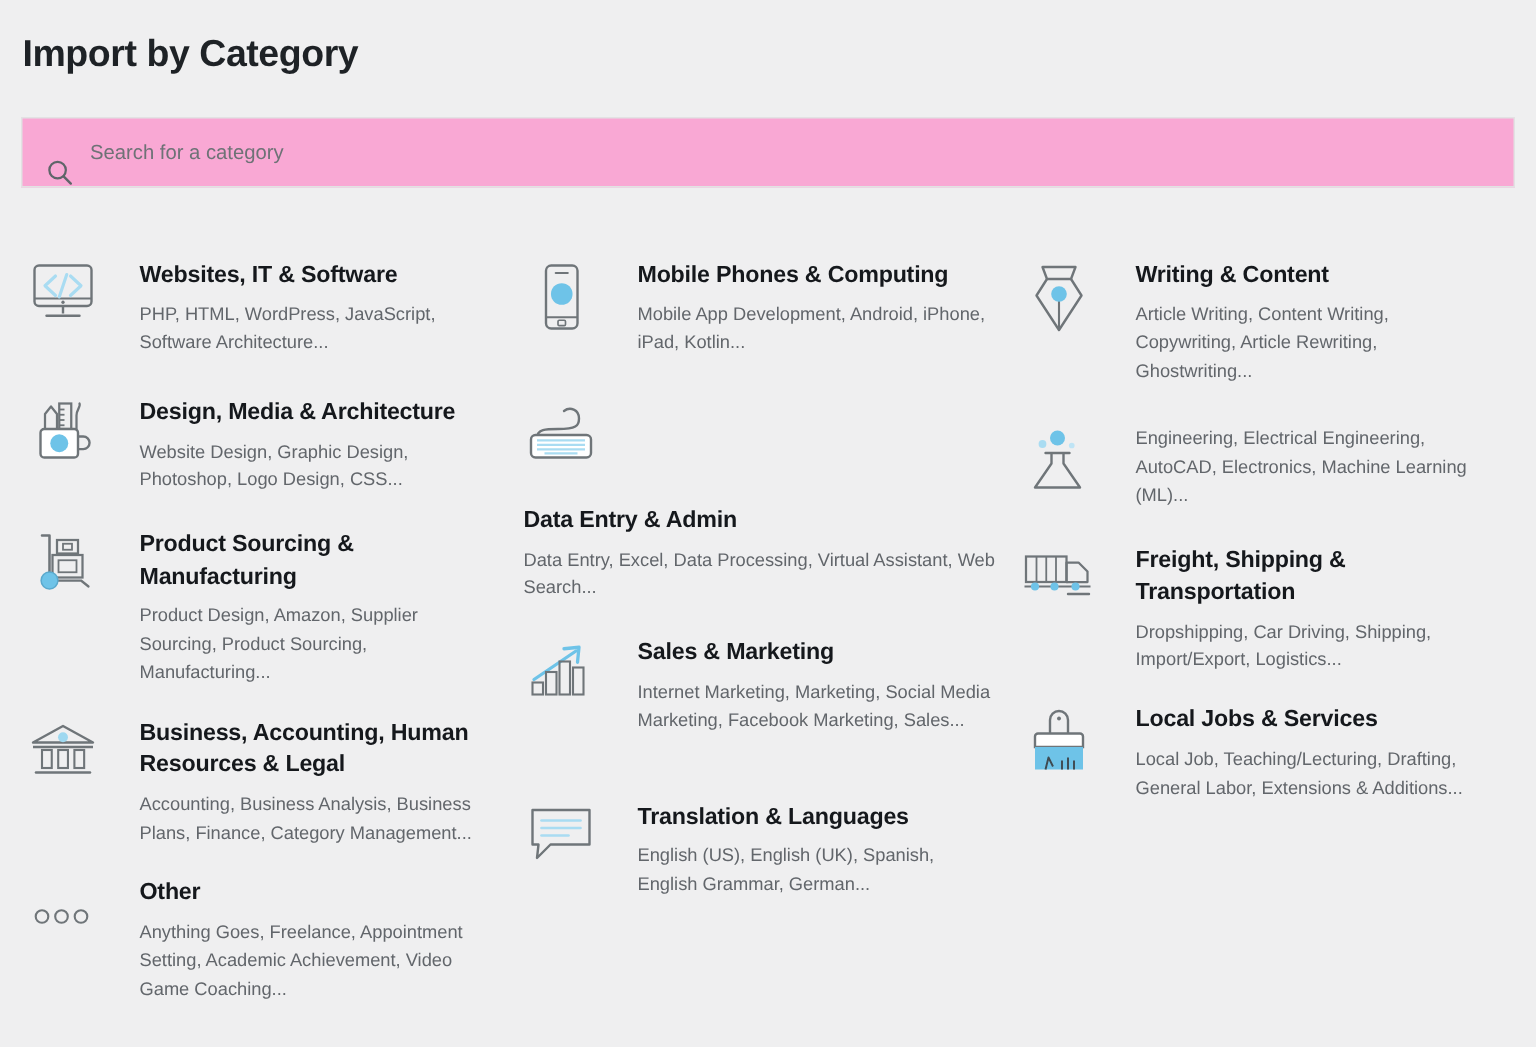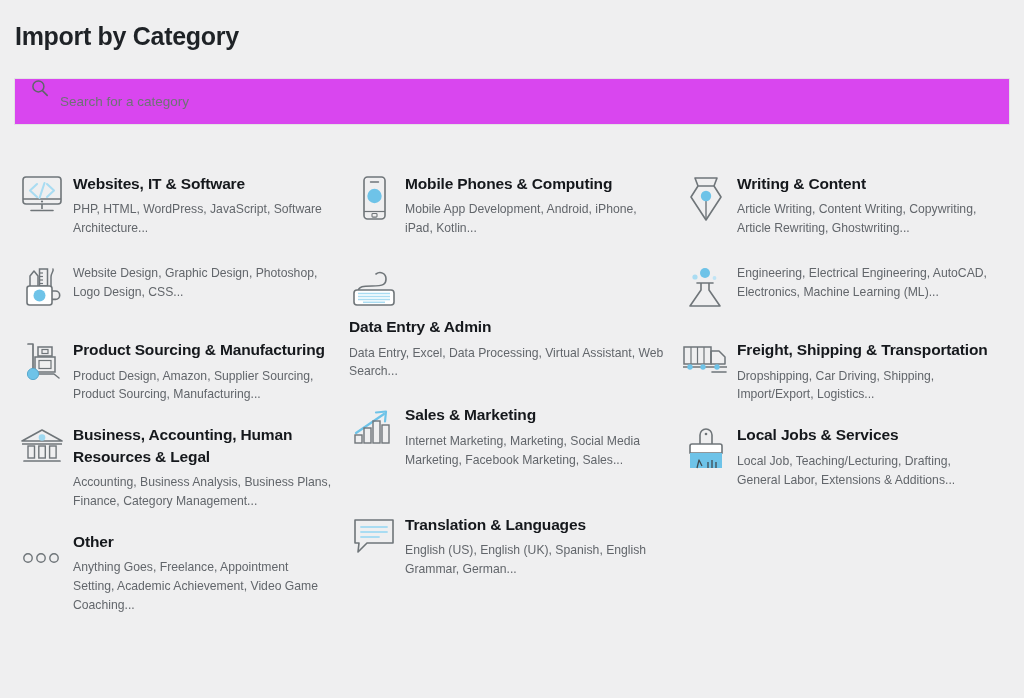--- a/index.html
+++ b/index.html
@@ -28,24 +28,24 @@
     letter-spacing: -0.3px;
     color: #1e2226;
     margin: 0;
     padding-top: 21px;
     padding-left: 1px;
     line-height: 1.2;
   }
   .search-wrap {
     margin-top: 27px;
     height: 47px;
-    background: #d946ef;
+    background: #f9a8d4;
     border: 1px solid #e2e2e3;
     display: flex;
-    align-items: flex-start;
+    align-items: flex-end;
     padding: 0 16px;
   }
   .search-icon {
     flex: 0 0 auto;
     width: 18px;
     height: 18px;
     margin-right: 11px;
     display: block;
   }
   .search-input {
@@ -76,20 +76,21 @@
     display: flex;
     flex-direction: column;
   }
   .cat-item {
     display: flex;
     align-items: flex-start;
     padding-bottom: 16px;
     cursor: pointer;
     text-decoration: none;
     color: inherit;
+    gap: 20px;
   }
   .cat-icon {
     flex: 0 0 auto;
     width: 56px;
     height: 52px;
     display: flex;
     align-items: flex-start;
     justify-content: center;
     padding-top: 2px;
   }
@@ -174,20 +175,21 @@
             <line x1="19.5" y1="10.5" x2="23" y2="10.5" stroke="#6f7579" stroke-width="1.2"></line>
             <line x1="19.5" y1="14" x2="23" y2="14" stroke="#6f7579" stroke-width="1.2"></line>
             <line x1="19.5" y1="17.5" x2="23" y2="17.5" stroke="#6f7579" stroke-width="1.2"></line>
             <path d="M31 20 L31 11 C31 7 34 5 33 3" fill="none" stroke="#6f7579" stroke-width="1.5" stroke-linecap="round"></path>
             <rect x="7" y="20" width="25" height="19" rx="2.5" fill="#ffffff" stroke="#6f7579" stroke-width="1.6"></rect>
             <path d="M32 25 h3.5 a4.2 4.2 0 0 1 0 8.4 H32" fill="none" stroke="#6f7579" stroke-width="1.6"></path>
             <circle cx="19.5" cy="29.5" r="6" fill="#6ec3e8"></circle>
           </svg>
         </span>
         <span class="cat-text">
+          <span class="cat-title" style="display:block">Design, Media &amp; Architecture</span>
           <span class="cat-sub" style="display:block">Website Design, Graphic Design, Photoshop, Logo Design, CSS...</span>
         </span>
       </a>
 
       <a class="cat-item">
         <span class="cat-icon">
           <svg width="44" height="42" viewBox="0 0 44 42">
             <path d="M8 3 L13 3 L13 33" fill="none" stroke="#6f7579" stroke-width="1.7" stroke-linecap="round" stroke-linejoin="round"></path>
             <path d="M13 33 L34 33 L39 37" fill="none" stroke="#6f7579" stroke-width="1.5" stroke-linecap="round" stroke-linejoin="round"></path>
             <rect x="18" y="6" width="14" height="9" fill="none" stroke="#6f7579" stroke-width="1.5"></rect>

